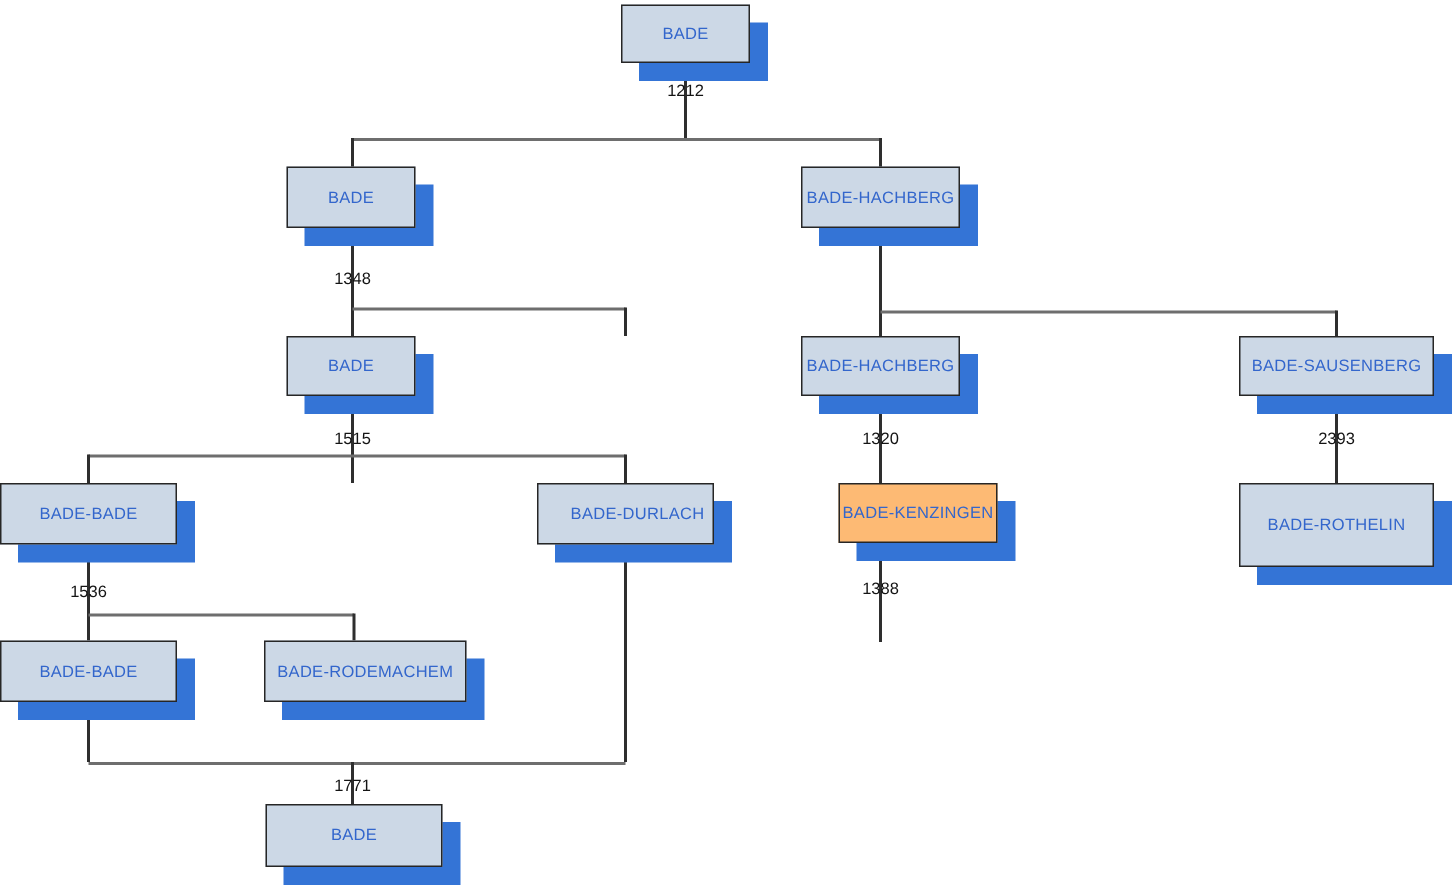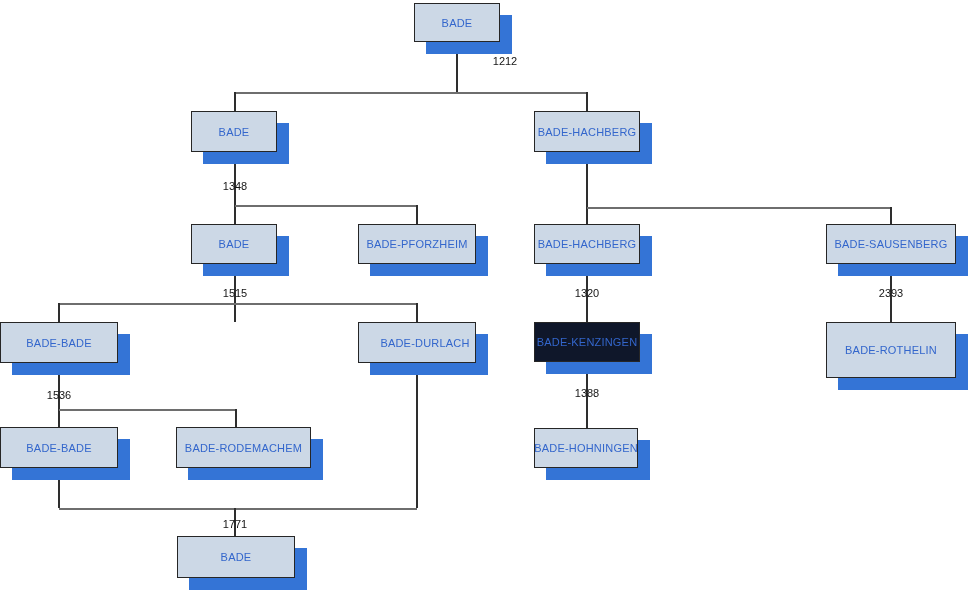--- a/index.html
+++ b/index.html
@@ -66,32 +66,30 @@
     <div class="vline" style="left: 235px; top: 409px; width: 2px; height: 18px; background: rgb(46, 46, 46);"></div>
     <div class="vline" style="left: 586px; top: 362px; width: 2px; height: 66px; background: rgb(46, 46, 46);"></div>
     <div class="vline" style="left: 58px; top: 468px; width: 2px; height: 40px; background: rgb(46, 46, 46);"></div>
     <div class="vline" style="left: 416px; top: 363px; width: 2px; height: 145px; background: rgb(46, 46, 46);"></div>
     <div class="hline" style="left: 59px; top: 508px; width: 358px; height: 1.5px; background: rgb(110, 110, 110);"></div>
     <div class="vline" style="left: 234px; top: 508px; width: 2px; height: 28px; background: rgb(46, 46, 46);"></div>
     <div class="node" style="left: 414px; top: 3px; width: 86px; height: 39px; background: rgb(204, 216, 230); border: 1.5px solid rgb(38, 38, 38); box-shadow: rgb(52, 116, 214) 12px 12px 0px 0px; color: rgb(51, 102, 204);">BADE</div>
     <div class="node" style="left: 191px; top: 111px; width: 86px; height: 41px; background: rgb(204, 216, 230); border: 1.5px solid rgb(38, 38, 38); box-shadow: rgb(52, 116, 214) 12px 12px 0px 0px; color: rgb(51, 102, 204);">BADE</div>
     <div class="node" style="left: 534px; top: 111px; width: 106px; height: 41px; background: rgb(204, 216, 230); border: 1.5px solid rgb(38, 38, 38); box-shadow: rgb(52, 116, 214) 12px 12px 0px 0px; color: rgb(51, 102, 204);">BADE-HACHBERG</div>
     <div class="node" style="left: 191px; top: 224px; width: 86px; height: 40px; background: rgb(204, 216, 230); border: 1.5px solid rgb(38, 38, 38); box-shadow: rgb(52, 116, 214) 12px 12px 0px 0px; color: rgb(51, 102, 204);">BADE</div>
-    <div class="node" style="left: 358px; top: 224px; width: 118px; height: 40px; background: rgb(204, 216, 230); border: 1.5px solid rgb(38, 38, 38); box-shadow: rgb(52, 116, 214) 12px 12px 0px 0px; color: rgb(51, 102, 204);">BADE-PFORZHEIM</div>
     <div class="node" style="left: 534px; top: 224px; width: 106px; height: 40px; background: rgb(204, 216, 230); border: 1.5px solid rgb(38, 38, 38); box-shadow: rgb(52, 116, 214) 12px 12px 0px 0px; color: rgb(51, 102, 204);">BADE-HACHBERG</div>
     <div class="node" style="left: 826px; top: 224px; width: 130px; height: 40px; background: rgb(204, 216, 230); border: 1.5px solid rgb(38, 38, 38); box-shadow: rgb(52, 116, 214) 12px 12px 0px 0px; color: rgb(51, 102, 204);">BADE-SAUSENBERG</div>
     <div class="node" style="left: 0px; top: 322px; width: 118px; height: 41px; background: rgb(204, 216, 230); border: 1.5px solid rgb(38, 38, 38); box-shadow: rgb(52, 116, 214) 12px 12px 0px 0px; color: rgb(51, 102, 204);">BADE-BADE</div>
     <div class="node" style="left: 358px; top: 322px; width: 118px; height: 41px; background: rgb(204, 216, 230); border: 1.5px solid rgb(38, 38, 38); box-shadow: rgb(52, 116, 214) 12px 12px 0px 0px; color: rgb(51, 102, 204); padding-left: 16px;">BADE-DURLACH</div>
-    <div class="node" style="left: 534px; top: 322px; width: 106px; height: 40px; background: #0f172a; border: 1.5px solid rgb(38, 38, 38); box-shadow: rgb(52, 116, 214) 12px 12px 0px 0px; color: rgb(51, 102, 204);">BADE-KENZINGEN</div>
+    <div class="node" style="left: 559px; top: 322px; width: 106px; height: 40px; background: #fdba74; border: 1.5px solid rgb(38, 38, 38); box-shadow: rgb(52, 116, 214) 12px 12px 0px 0px; color: rgb(51, 102, 204);">BADE-KENZINGEN</div>
     <div class="node" style="left: 826px; top: 322px; width: 130px; height: 56px; background: rgb(204, 216, 230); border: 1.5px solid rgb(38, 38, 38); box-shadow: rgb(52, 116, 214) 12px 12px 0px 0px; color: rgb(51, 102, 204);">BADE-ROTHELIN</div>
     <div class="node" style="left: 0px; top: 427px; width: 118px; height: 41px; background: rgb(204, 216, 230); border: 1.5px solid rgb(38, 38, 38); box-shadow: rgb(52, 116, 214) 12px 12px 0px 0px; color: rgb(51, 102, 204);">BADE-BADE</div>
     <div class="node" style="left: 176px; top: 427px; width: 135px; height: 41px; background: rgb(204, 216, 230); border: 1.5px solid rgb(38, 38, 38); box-shadow: rgb(52, 116, 214) 12px 12px 0px 0px; color: rgb(51, 102, 204);">BADE-RODEMACHEM</div>
-    <div class="node" style="left: 534px; top: 428px; width: 104px; height: 40px; background: rgb(204, 216, 230); border: 1.5px solid rgb(38, 38, 38); box-shadow: rgb(52, 116, 214) 12px 12px 0px 0px; color: rgb(51, 102, 204);">BADE-HOHNINGEN</div>
     <div class="node" style="left: 177px; top: 536px; width: 118px; height: 42px; background: rgb(204, 216, 230); border: 1.5px solid rgb(38, 38, 38); box-shadow: rgb(52, 116, 214) 12px 12px 0px 0px; color: rgb(51, 102, 204);">BADE</div>
-    <div class="year" style="left: 457px; top: 61px; margin-left: 48px;">1212</div>
+    <div class="year" style="left: 457px; top: 61px;">1212</div>
     <div class="year" style="left: 235px; top: 186px;">1348</div>
     <div class="year" style="left: 587px; top: 186px; margin-top: 44px;">1290</div>
     <div class="year" style="left: 235px; top: 293px;">1515</div>
     <div class="year" style="left: 587px; top: 293px;">1320</div>
     <div class="year" style="left: 891px; top: 293px;">2393</div>
     <div class="year" style="left: 59px; top: 395px;">1536</div>
     <div class="year" style="left: 587px; top: 393px;">1388</div>
     <div class="year" style="left: 235px; top: 524px;">1771</div>
   </div>
 

